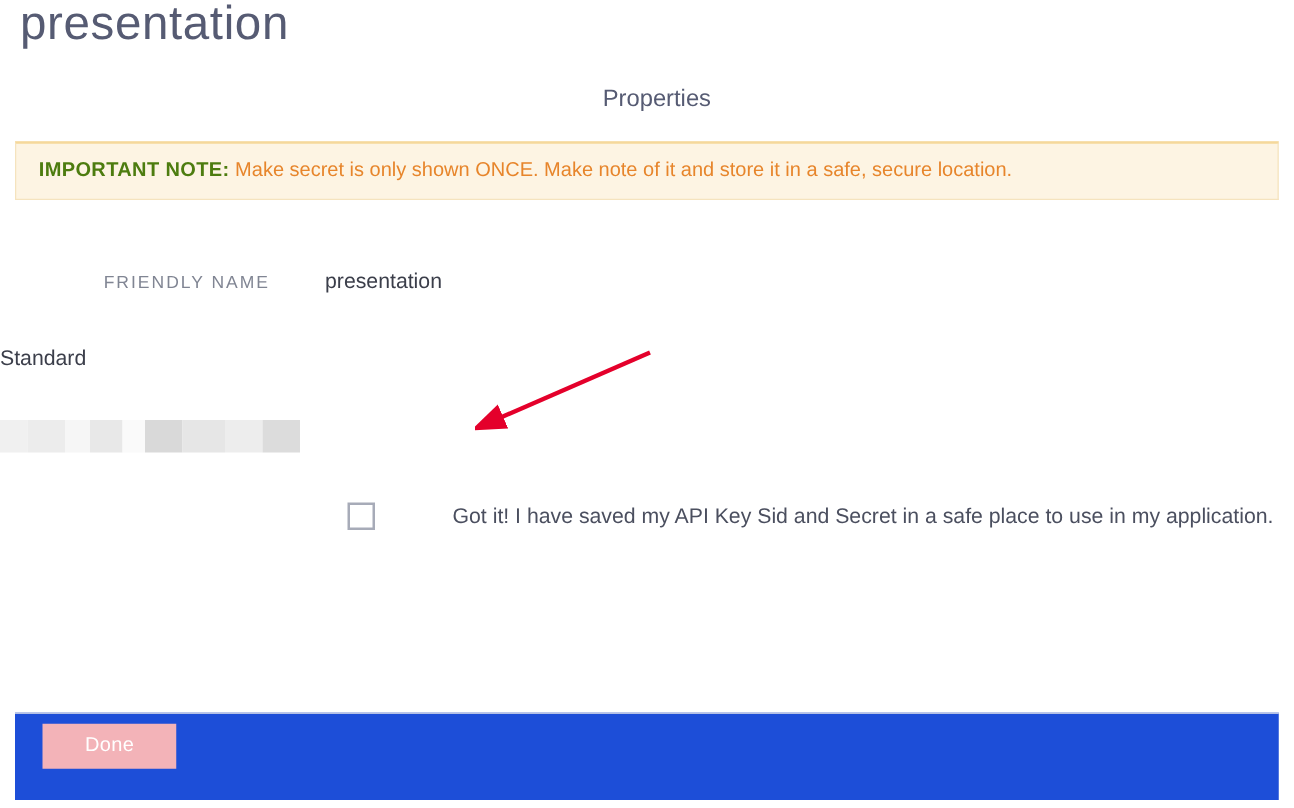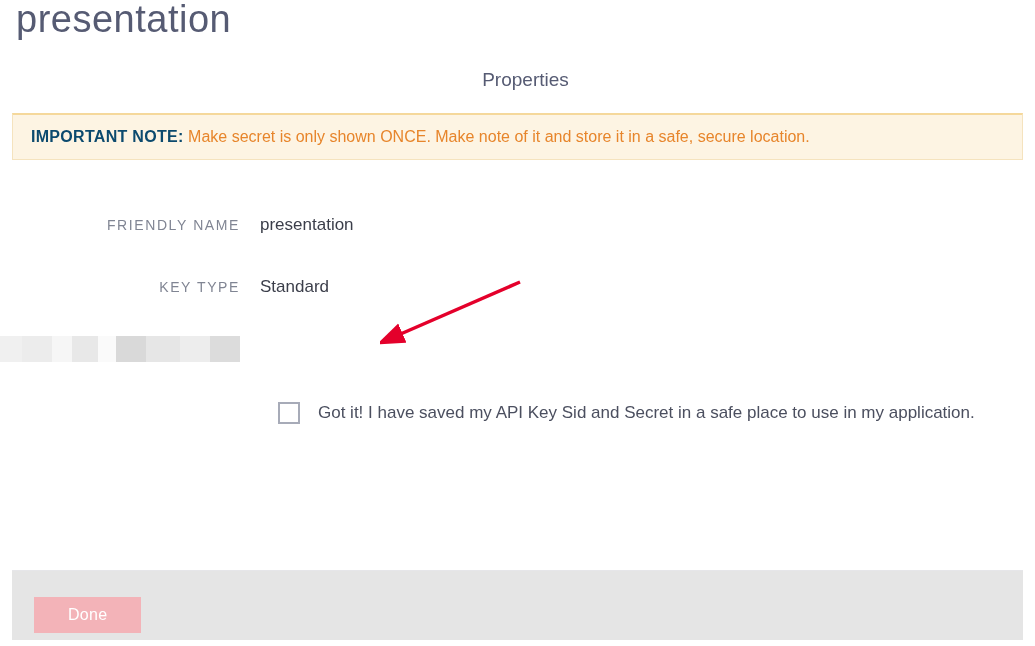--- a/index.html
+++ b/index.html
@@ -30,37 +30,37 @@
     margin: 22px 12px 0 12px;
     background: #FDF4E3;
     border: 1px solid #F5E3BE;
     border-top: 2px solid #F5D89B;
     padding: 13px 18px 13px 18px;
     font-size: 16px;
     color: #E7852B;
   }
   .alert strong {
     font-weight: 700;
-    color: #0c4a6e;
+    color: #4d7c0f;
     letter-spacing: 0.3px;
   }
   .props {
     margin-top: 36px;
   }
   .row {
     display: flex;
     align-items: center;
     min-height: 58px;
     margin-bottom: 4px;
     position: relative;
   }
   .label {
     width: 260px;
     text-align: right;
-    padding-right: 20px;
+    padding-right: 44px;
     font-size: 14px;
     letter-spacing: 1.6px;
     color: #808593;
   }
   .value {
     font-size: 17px;
     color: #3B3E4A;
   }
   .pixelate {
     display: flex;
@@ -72,41 +72,42 @@
     height: 26px;
   }
   .arrow {
     position: absolute;
     pointer-events: none;
   }
   .checkbox-row {
     display: flex;
     align-items: center;
     margin: 24px 0 0 278px;
+    gap: 44px;
   }
   .checkbox {
     width: 22px;
     height: 22px;
     border: 2px solid #A7ABB8;
     background: #fff;
     margin-right: 18px;
     flex-shrink: 0;
   }
   .checkbox-label {
     font-size: 17px;
     color: #4B4F5F;
   }
   .footer {
     position: absolute;
     left: 12px;
     right: 12px;
     bottom: 6px;
-    background: #e5e5e5;
+    background: #1d4ed8;
     border-top: 1px solid #E6E6E9;
-    padding: 26px 0 18px 22px;
+    padding: 8px 0 18px 22px;
     height: 70px;
   }
   .done-btn {
     background: #F3B3B8;
     color: #fff;
     border: none;
     font-size: 16px;
     font-weight: 400;
     padding: 9px 34px;
     letter-spacing: 0.3px;
@@ -124,21 +125,20 @@
 
 <div class="props">
 
   <div class="row">
     <div class="label">FRIENDLY NAME</div>
     <div class="value">presentation</div>
   </div>
 
 
   <div class="row">
-    <div class="label">KEY TYPE</div>
     <div class="value">Standard</div>
   </div>
 
   <div class="row">
     <div class="pixelate" id="px-secret">
         <span style="width: 22px; background: rgb(240, 240, 240);"></span>
         <span style="width: 30px; background: rgb(236, 236, 236);"></span>
         <span style="width: 20px; background: rgb(246, 246, 246);"></span>
         <span style="width: 26px; background: rgb(232, 232, 232);"></span>
         <span style="width: 18px; background: rgb(250, 250, 250);"></span>

